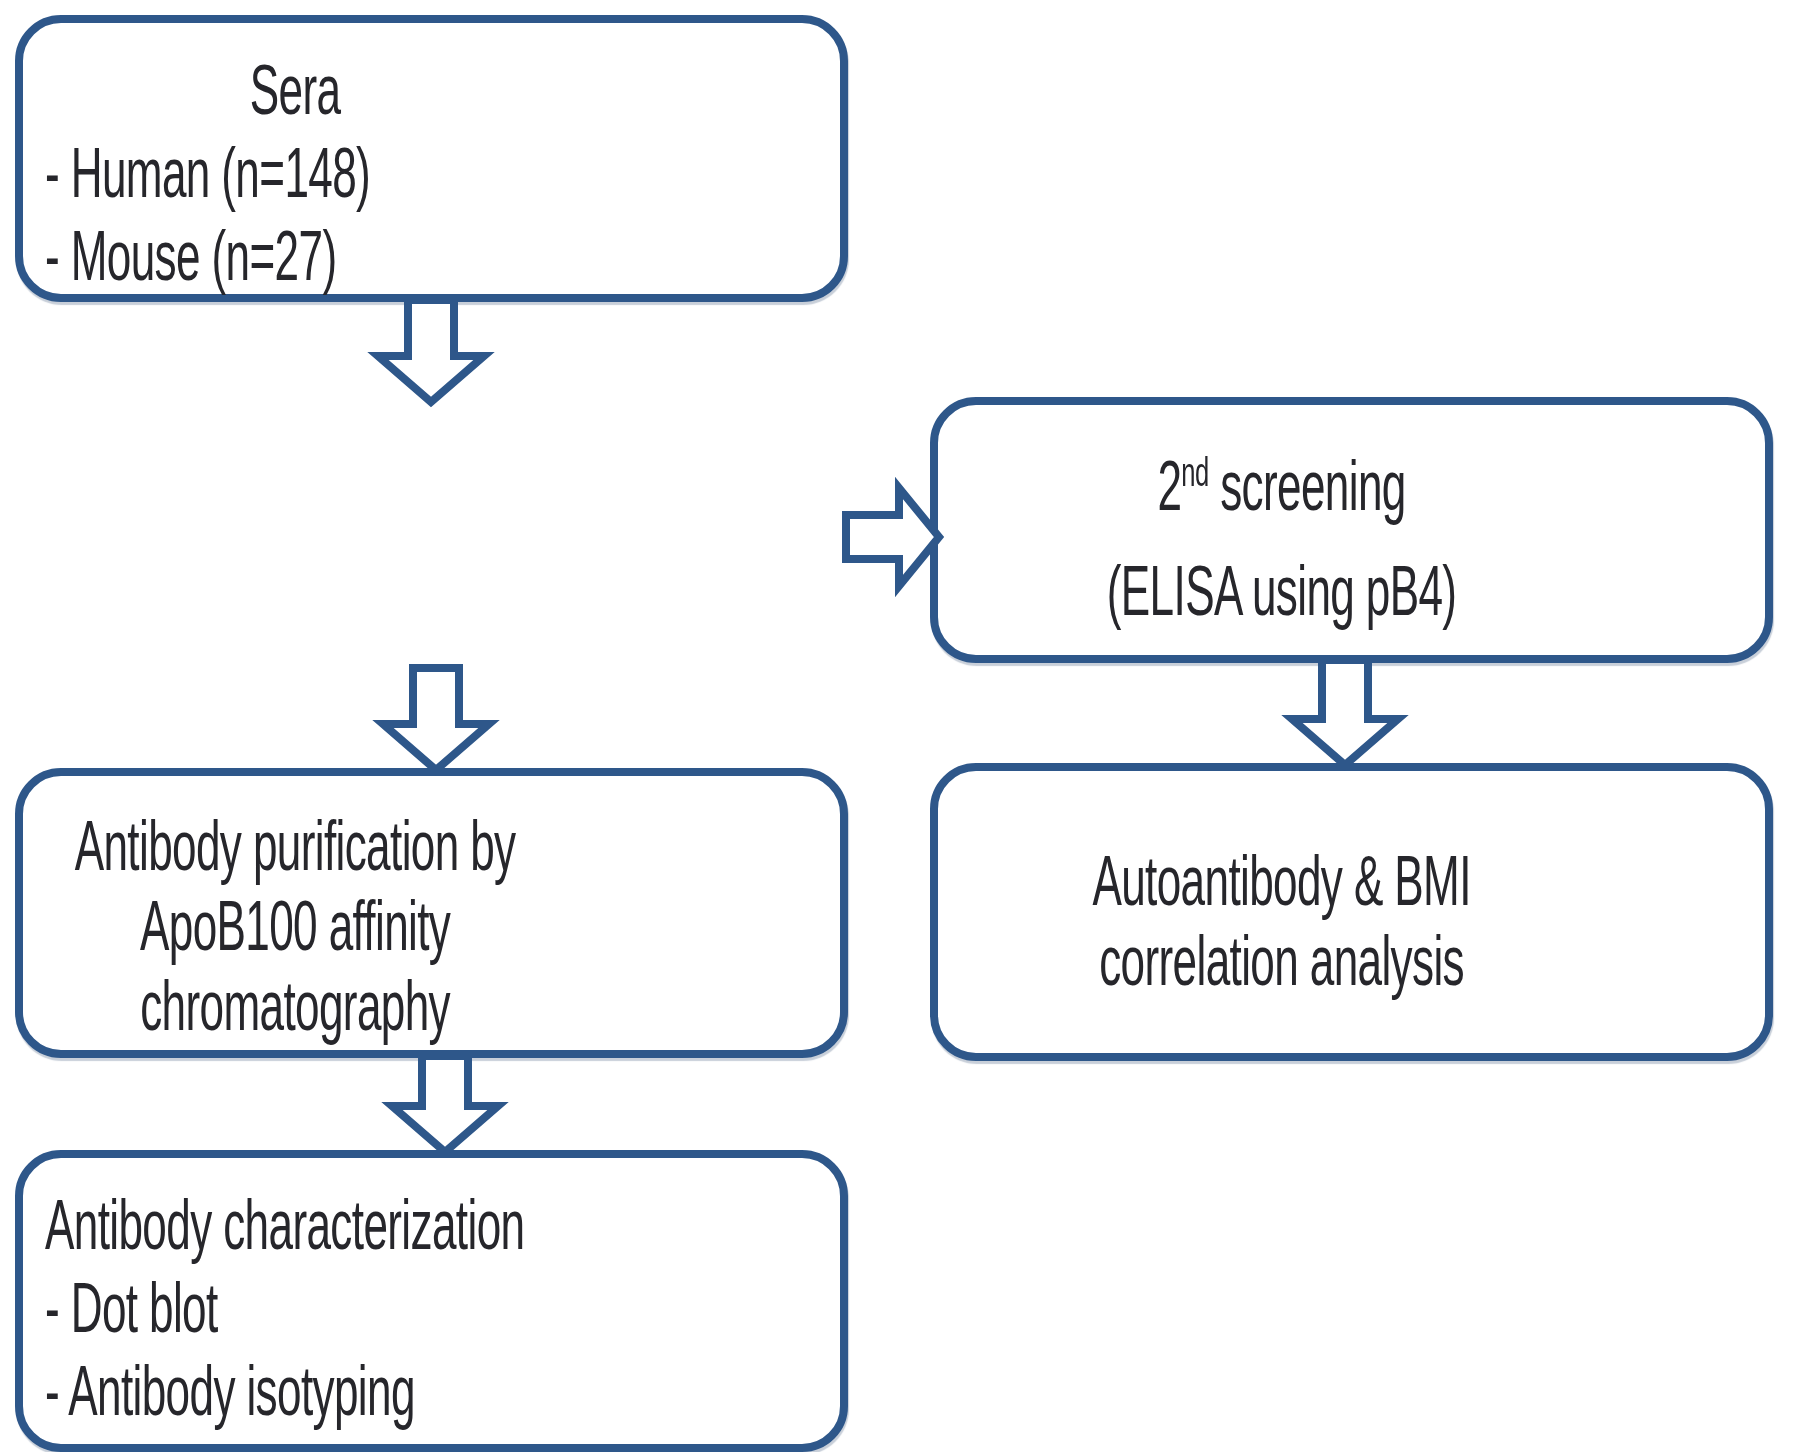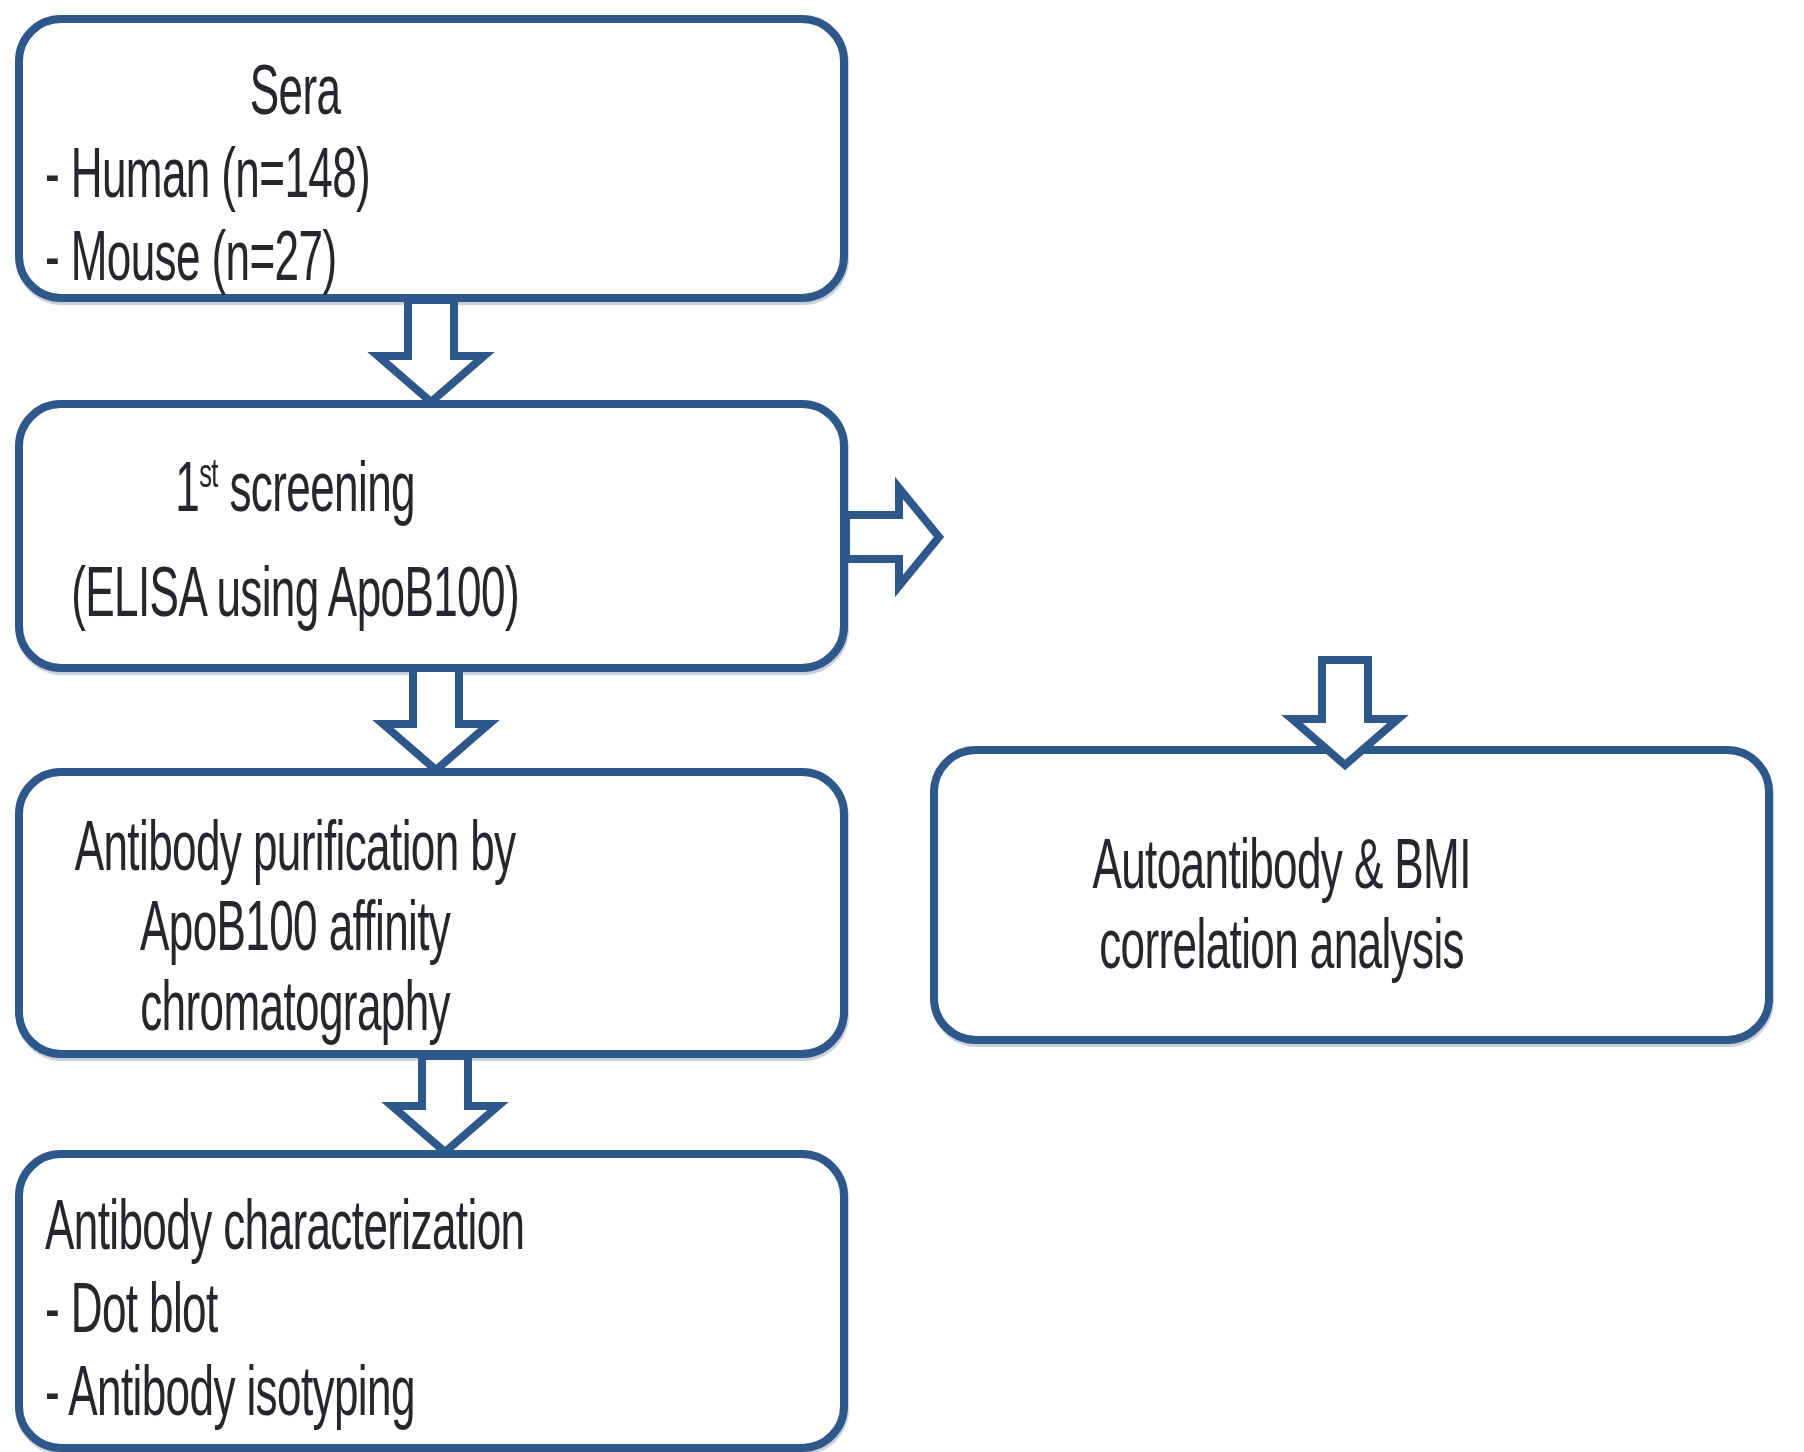--- a/index.html
+++ b/index.html
@@ -23,21 +23,21 @@
     border-radius:46px;
     box-shadow:1px 3px 1px rgba(35,65,105,0.25);
   }
   .col-left{left:15px;width:833px;}
   .col-right{left:930px;width:843px;}
   #box-sera{top:15px;height:287px;padding-left:32px;}
   #box-screen1{top:400px;height:272px;}
   #box-purify{top:768px;height:290px;}
   #box-character{top:1150px;height:302px;}
   #box-screen2{top:397px;height:266px;}
-  #box-correl{top:746px;height:298px;}
+  #box-correl{top:763px;height:298px;}
   .txt{
     position:absolute;
     left:22px;width:794px;
     transform:scaleX(0.63);
     transform-origin:0 0;
     font-size:70px;
     line-height:83px;
     letter-spacing:-1px;
     color:var(--text);
     white-space:nowrap;
@@ -56,27 +56,27 @@
 <div class="canvas">
 
   <div class="box col-left" id="box-sera">
     <div class="txt tl" style="top:26px;">
       <div class="tc">Sera</div>
       <div>- Human (n=148)</div>
       <div>- Mouse (n=27)</div>
     </div>
   </div>
 
-  <div class="box col-left" id="box-screen1">
-    <div class="txt tc" style="top:38px;">
-      <div><span>1</span><sup>st</sup><span> screening</span></div>
-      <div class="gap">(ELISA using ApoB100)</div>
+
+  <div class="box col-right" id="box-screen2">
+    <div class="txt tc" style="top:40px;">
+      <div><span>2</span><sup>nd</sup><span> screening</span></div>
+      <div class="gap">(ELISA using pB4)</div>
     </div>
   </div>
-
 
   <div class="box col-left" id="box-purify">
     <div class="txt tc" style="top:30px;line-height:80px;">
       <div>Antibody purification by</div>
       <div>ApoB100 affinity</div>
       <div>chromatography</div>
     </div>
   </div>
 
   <div class="box col-right" id="box-correl">

